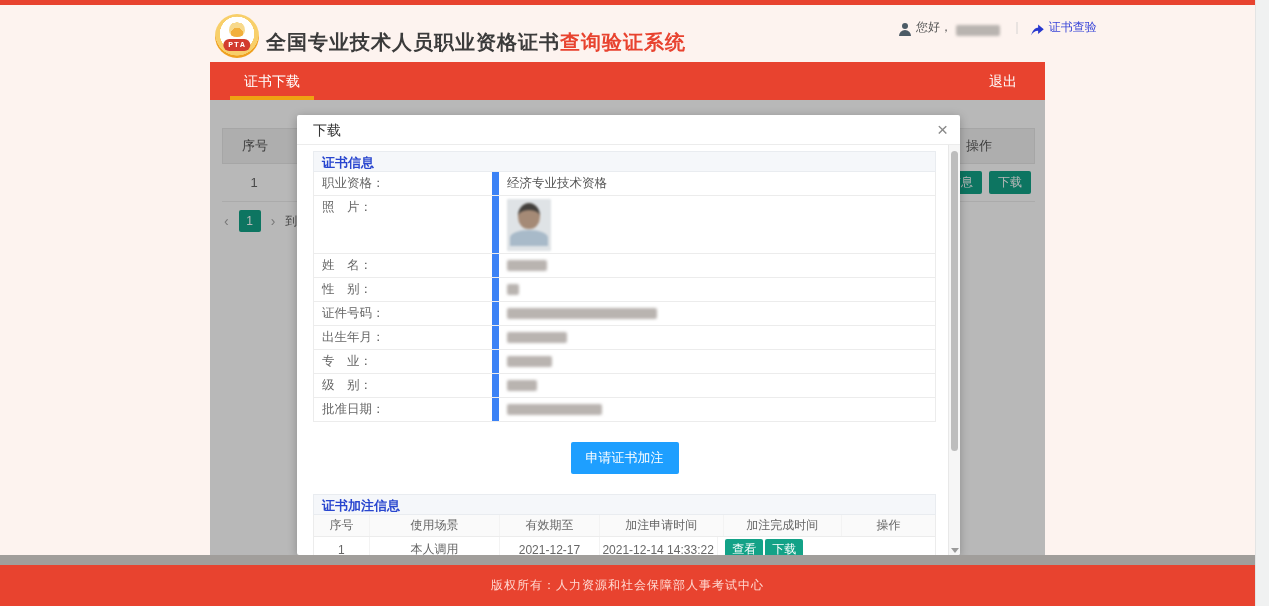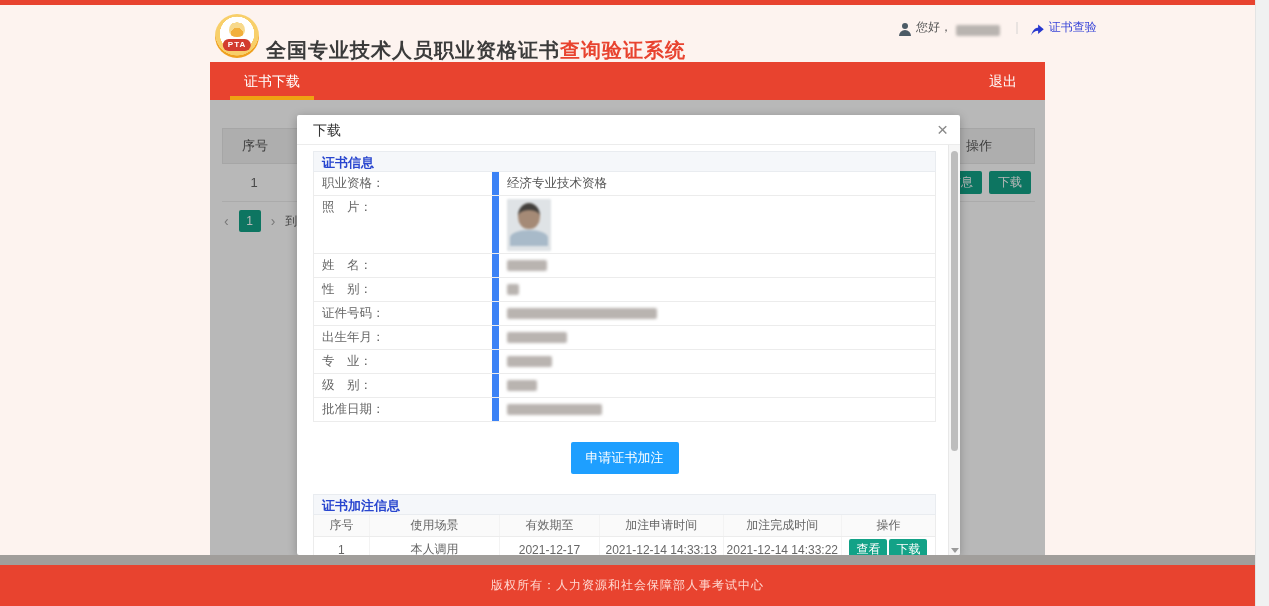--- a/index.html
+++ b/index.html
@@ -7,26 +7,26 @@
   body { font-family:"Liberation Sans","DejaVu Sans",sans-serif; background:#fdf3ef; position:relative; overflow:hidden; }
   .screen { position:absolute; inset:0; width:1269px; height:606px; }
 
   
   .topline { position:absolute; left:0; top:0; width:1255px; height:5px; background:#e8432f; }
   .browser-scrollbar { position:absolute; right:0; top:0; width:14px; height:606px; background:#f0f1f1; border-left:1px solid #e3e4e4; }
 
   
   .header { position:absolute; left:0; top:5px; width:1255px; height:57px; }
   .logo { position:absolute; left:215px; top:9px; width:44px; height:44px; border-radius:50%;
-          background:radial-gradient(circle at 50% 45%, #ffffff 0 52%, #f8cf6a 53% 66%, #efa020 67% 100%); }
+          background:radial-gradient(circle at 50% 45%, #ffffff 0 52%, #f8cf6a 53% 66%, #efa020 67% 100%);font-family:Liberation Mono, monospace; }
   .logo .flame { position:absolute; left:50%; top:7px; transform:translateX(-50%); width:16px; height:16px;
           background:radial-gradient(circle at 50% 80%, #f2b03c 0 40%, #f7d98c 41% 75%, transparent 76%); border-radius:50% 50% 50% 50%/60% 60% 40% 40%; }
   .logo .pta { position:absolute; bottom:7px; left:50%; transform:translateX(-50%); background:#d23b2e; color:#fff;
           font-size:8px; font-weight:bold; line-height:10px; padding:1px 5px; border-radius:8px; letter-spacing:1px; }
-  .title { position:absolute; left:266px; top:32px; font-size:20px; font-weight:bold; color:#3b3b3b; letter-spacing:1px; }
+  .title { position:absolute; left:266px; top:24px; font-size:20px; font-weight:bold; color:#3b3b3b; letter-spacing:1px; }
   .title .accent { color:#e8432f; }
   .user-area { position:absolute; top:15px; left:898px; height:16px; display:flex; align-items:flex-end; font-size:12px; color:#555; }
   .person-icon { width:13px; height:13px; position:relative; margin-right:5px; }
   .person-icon::before { content:""; position:absolute; left:3.5px; top:0; width:6px; height:6px; border-radius:50%; background:#4c5b66; }
   .person-icon::after { content:""; position:absolute; left:0.5px; bottom:0; width:12px; height:6px; border-radius:6px 6px 0 0; background:#4c5b66; }
   .redact { display:inline-block; background:#b9b4b0; border-radius:2px; filter:blur(1.5px); }
   .redact.user-name { width:44px; height:11px; margin:0 4px; }
   .user-sep { color:#ccc; margin:0 7px; }
   .share-icon { width:15px; height:13px; margin-right:4px; }
   .verify-link { color:#3a46d8; text-decoration:none; font-size:12px; cursor:pointer; }
@@ -241,21 +241,20 @@
             <div class="ann-td c-scene">使用场景</div>
             <div class="ann-td c-expire">有效期至</div>
             <div class="ann-td c-applied">加注申请时间</div>
             <div class="ann-td c-completed">加注完成时间</div>
             <div class="ann-td c-action">操作</div>
           </div>
           <div class="ann-tr">
             <div class="ann-td c-seq">1</div>
             <div class="ann-td c-scene">本人调用</div>
             <div class="ann-td c-expire">2021-12-17</div>
-            <div class="ann-td c-applied">2021-12-14 14:33:13</div>
             <div class="ann-td c-completed">2021-12-14 14:33:22</div>
             <div class="ann-td c-action">
               <div class="ann-actions">
                 <button class="btn-teal">查看</button>
                 <button class="btn-teal">下载</button>
               </div>
             </div>
           </div>
           <div class="ann-tr">
             <div class="ann-td c-seq">2</div>

